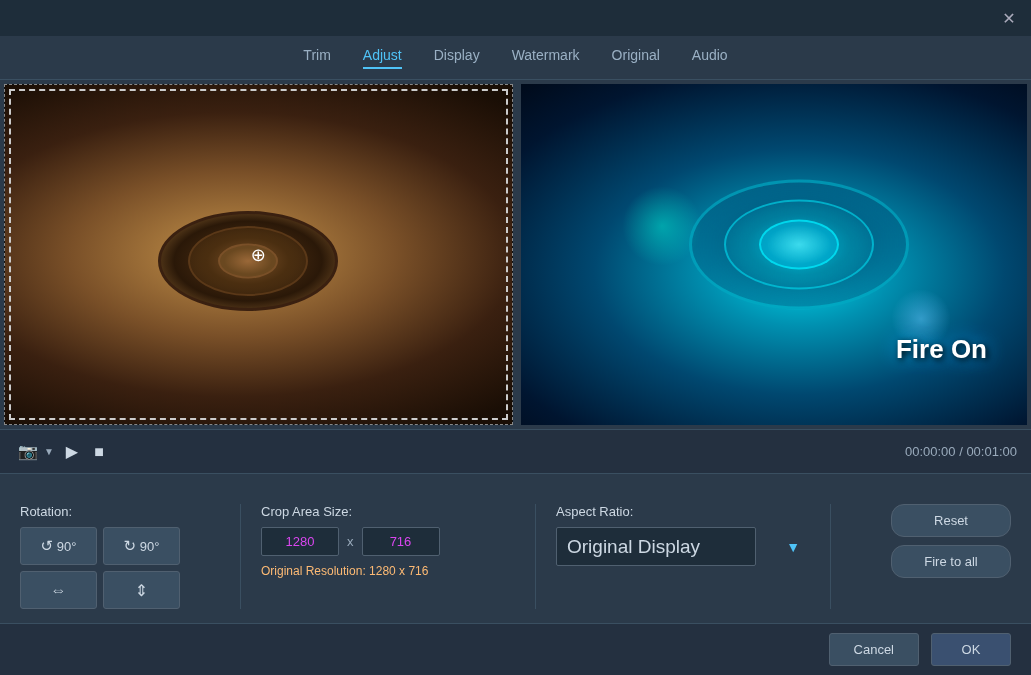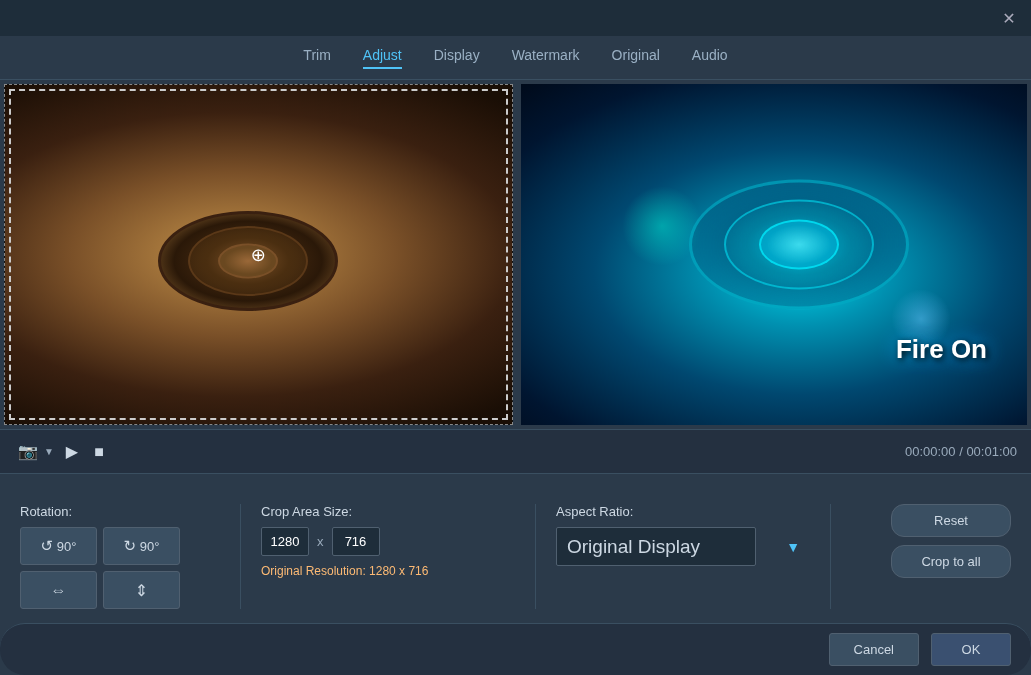--- a/index.html
+++ b/index.html
@@ -212,24 +212,24 @@
 
     .crop-inputs {
       display: flex;
       align-items: center;
       gap: 8px;
       margin-bottom: 8px;
       margin-top: 2px;
     }
 
     .crop-input {
-      width: 48px;
+      width: 78px;
       background: #1e2d3a;
       border: 1px solid #506070;
-      color: #ffffff;
+      color: #d946ef;
       padding: 6px 8px;
       font-size: 13px;
       border-radius: 2px;
       text-align: center;
     }
 
     .crop-sep {
       color: #9ab;
     }
 
@@ -295,21 +295,20 @@
     .footer {
       height: 52px;
       background: #243040;
       display: flex;
       align-items: center;
       justify-content: flex-end;
       padding: 0 20px;
       gap: 12px;
       border-top: 1px solid #3a4f61;
       flex-shrink: 0;
-      border-radius: 25px;
     }
 
     .footer-btn {
       background: #3a4f62;
       border: 1px solid #506070;
       color: #cdd8e3;
       padding: 8px 24px;
       cursor: pointer;
       border-radius: 3px;
       font-size: 13px;
@@ -566,21 +565,21 @@
             <option>9:16</option>
           </select>
           <span class="select-arrow">▼</span>
         </div>
       </div>
 
       <div class="divider-v"></div>
 
       <div class="action-section">
         <button class="action-btn">Reset</button>
-        <button class="action-btn">Crop to all</button>
+        <button class="action-btn">Fire to all</button>
       </div>
 
     </div>
   </div>
 
   <div class="footer">
     <button class="footer-btn">Cancel</button>
     <button class="footer-btn ok">OK</button>
   </div>
 

